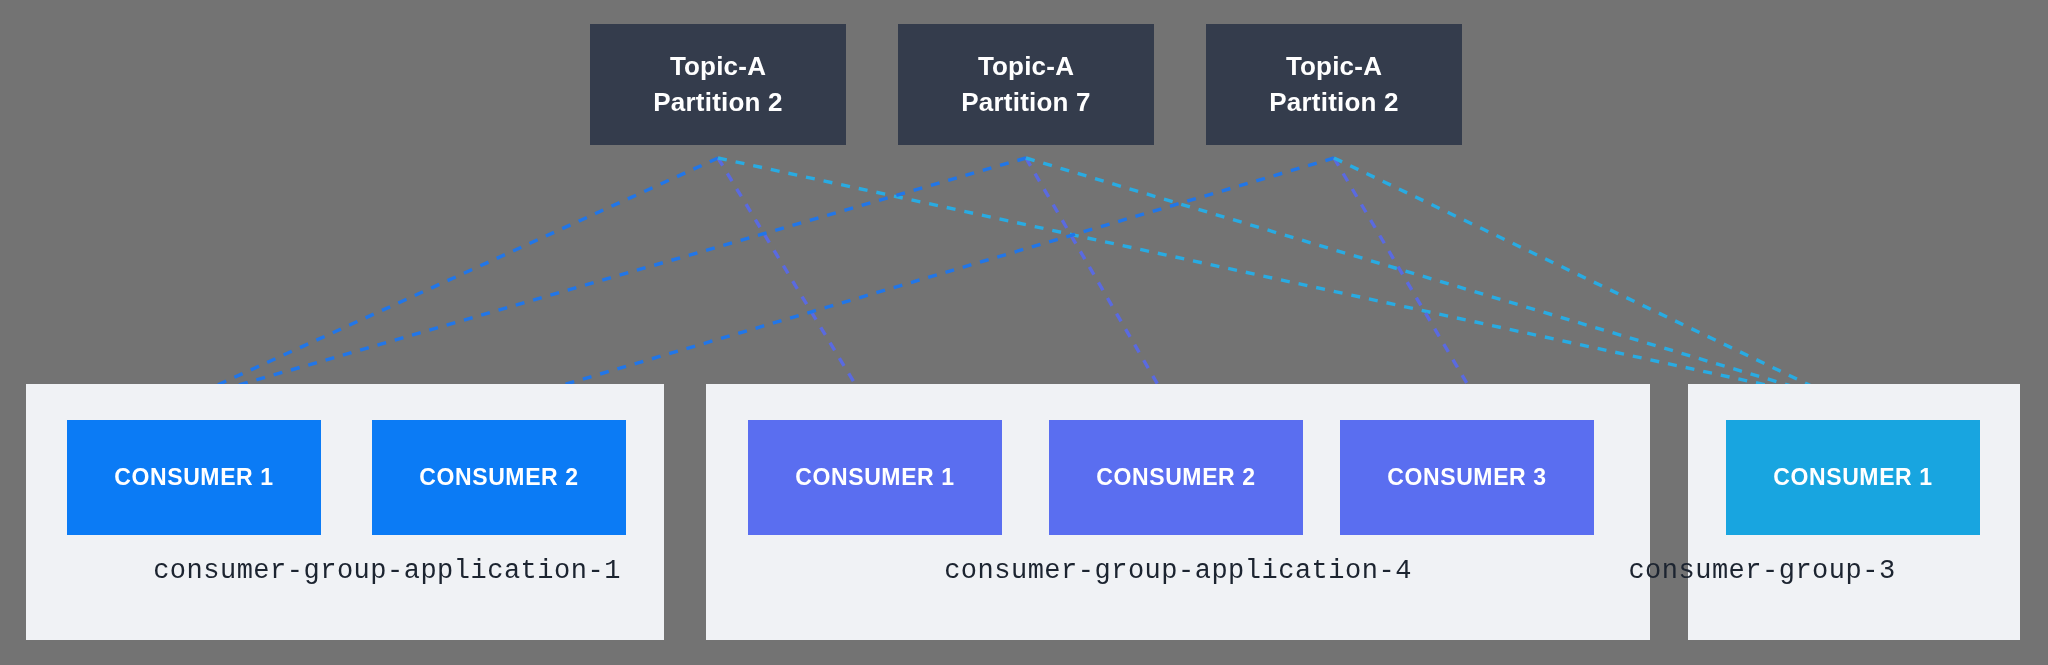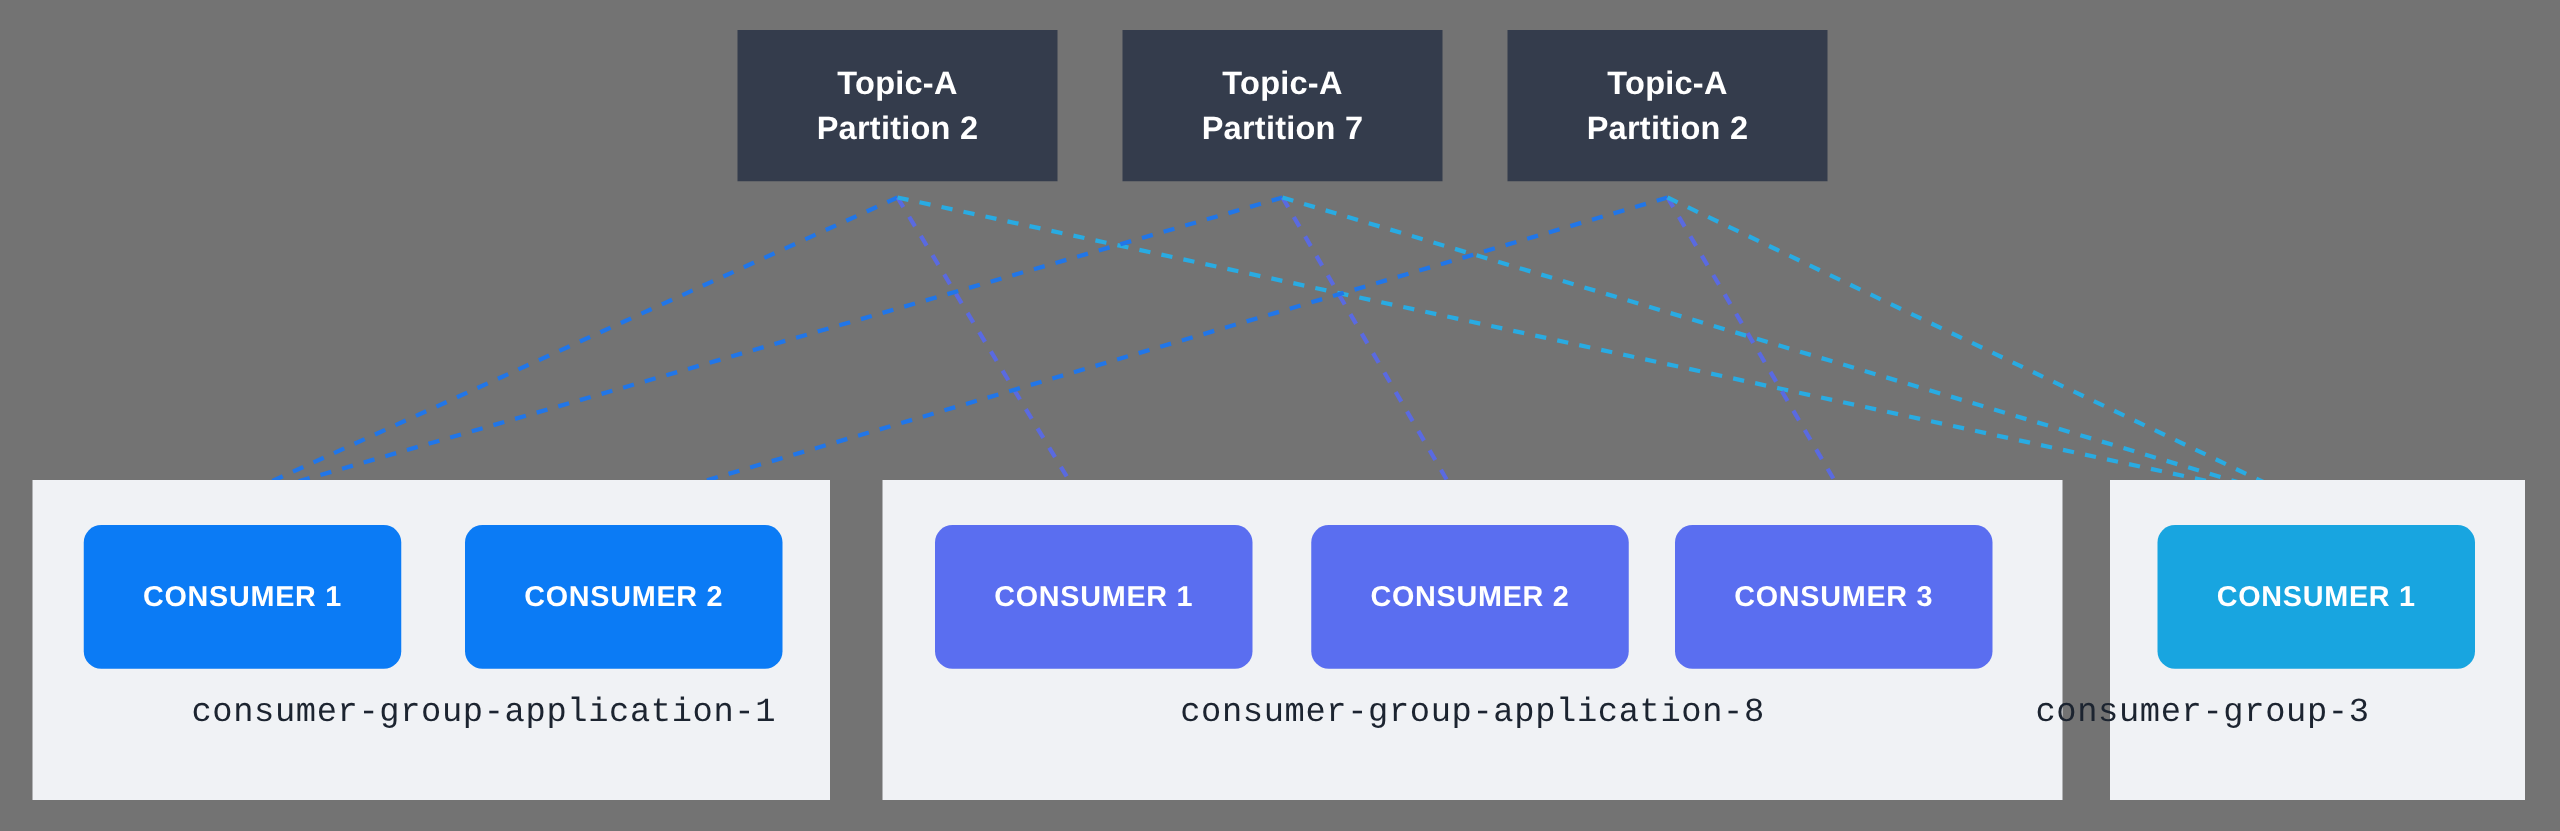--- a/index.html
+++ b/index.html
@@ -52,21 +52,20 @@
     top: 420px;
     height: 115px;
     display: flex;
     align-items: center;
     justify-content: center;
     color: #ffffff;
     font-weight: bold;
     font-size: 23px;
     letter-spacing: 0.6px;
     white-space: nowrap;
-    border-radius: 14px;
   }
   .group-label {
     position: absolute;
     top: 556px;
     text-align: center;
     font-family: "Liberation Mono", "DejaVu Sans Mono", monospace;
     font-size: 27px;
     color: #1c2430;
     letter-spacing: 0.5px;
     white-space: nowrap;
@@ -123,19 +122,19 @@
 
   <div class="group-panel" id="panel-0" style="left: 26px; top: 384px; width: 638px; height: 256px; background: rgb(240, 242, 245);"></div>
   <div class="consumer-box" id="cons-0-0" style="left: 67px; top: 420px; width: 254px; height: 115px; background: rgb(11, 123, 245);">CONSUMER 1</div>
   <div class="consumer-box" id="cons-0-1" style="left: 372px; top: 420px; width: 254px; height: 115px; background: rgb(11, 123, 245);">CONSUMER 2</div>
   <div class="group-label" id="glabel-0" style="left: 26px; width: 722px; font-family: Liberation Mono, monospace;">consumer-group-application-1</div>
 
   <div class="group-panel" id="panel-1" style="left: 706px; top: 384px; width: 944px; height: 256px; background: rgb(240, 242, 245);"></div>
   <div class="consumer-box" id="cons-1-0" style="left: 748px; top: 420px; width: 254px; height: 115px; background: rgb(90, 110, 240);">CONSUMER 1</div>
   <div class="consumer-box" id="cons-1-1" style="left: 1049px; top: 420px; width: 254px; height: 115px; background: rgb(90, 110, 240);">CONSUMER 2</div>
   <div class="consumer-box" id="cons-1-2" style="left: 1340px; top: 420px; width: 254px; height: 115px; background: rgb(90, 110, 240);">CONSUMER 3</div>
-  <div class="group-label" id="glabel-1" style="left: 706px; width: 944px;">consumer-group-application-8</div>
+  <div class="group-label" id="glabel-1" style="left: 706px; width: 944px;">consumer-group-application-4</div>
 
   <div class="group-panel" id="panel-2" style="left: 1688px; top: 384px; width: 332px; height: 256px; background: rgb(240, 242, 245);"></div>
   <div class="consumer-box" id="cons-2-0" style="left: 1726px; top: 420px; width: 254px; height: 115px; background: rgb(24, 165, 224);">CONSUMER 1</div>
   <div class="group-label" id="glabel-2" style="left: 1596px; width: 332px;">consumer-group-3</div>
 
 </div>
 
 </body></html>

